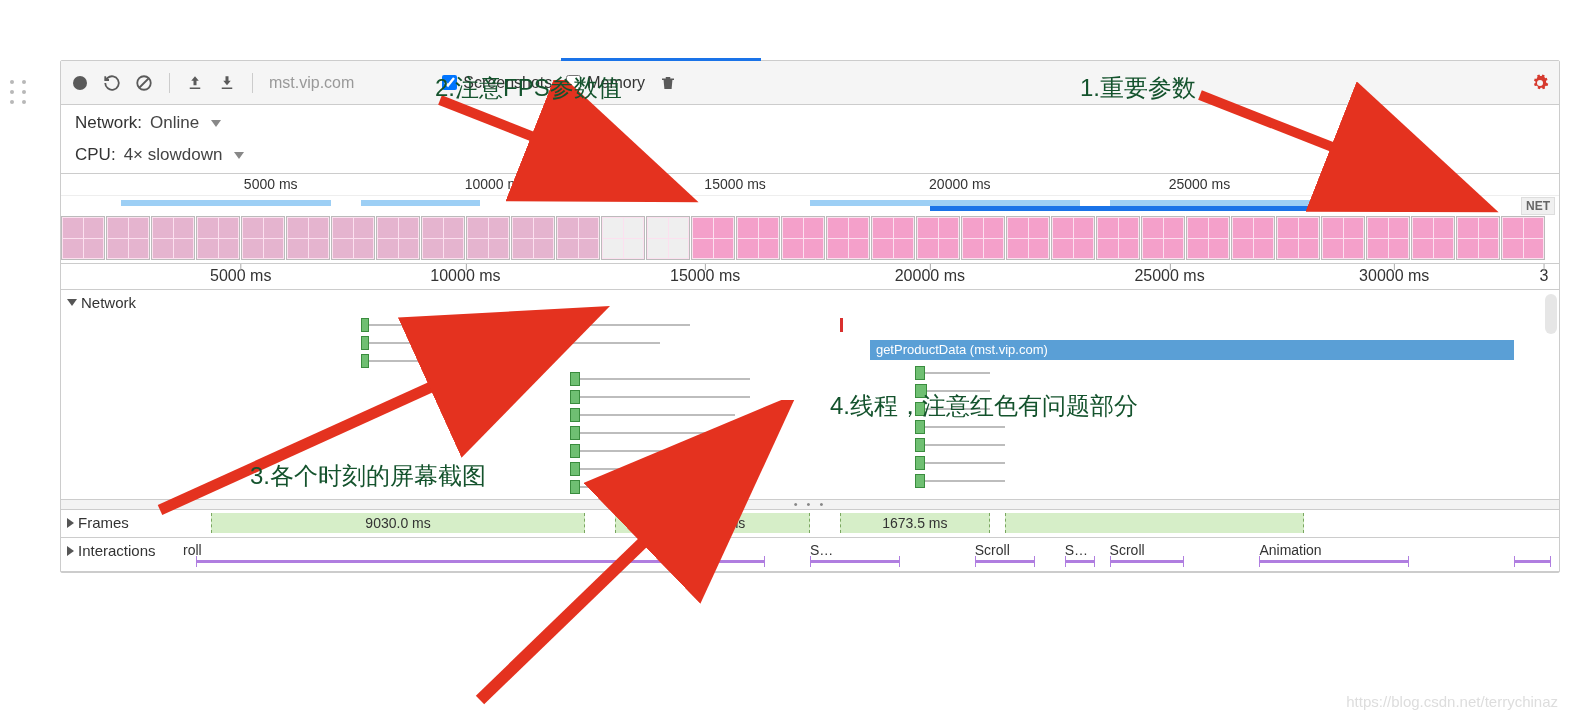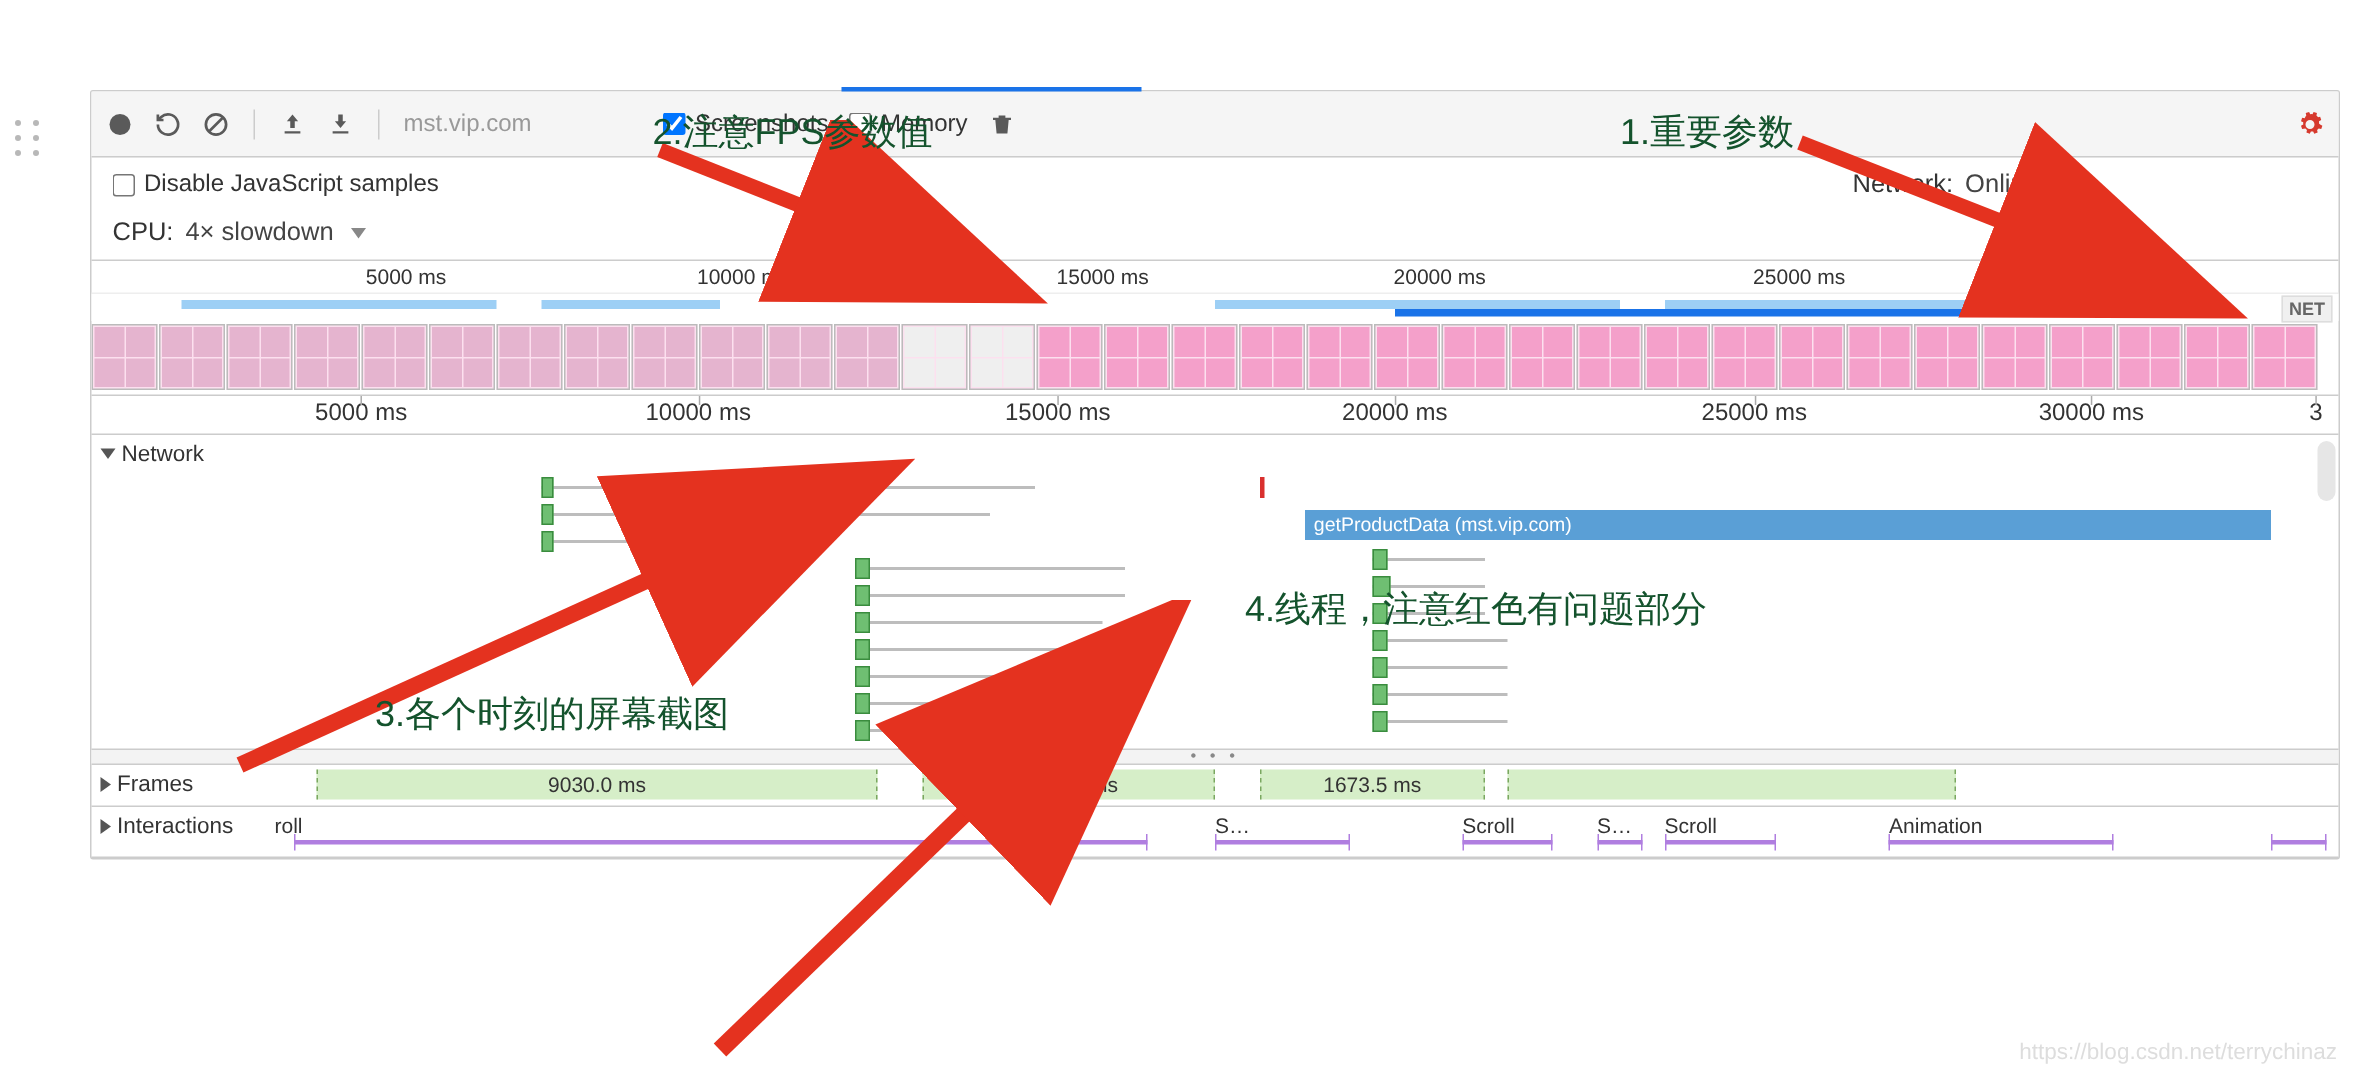--- a/index.html
+++ b/index.html
@@ -172,26 +172,20 @@
       <span class="ticon gear">
         <svg viewBox="0 0 24 24" fill="#d63a2e">
             <path d="M12 8a4 4 0 1 0 0 8 4 4 0 0 0 0-8zm9 4l2 1-1 3-2.3-.5a8 8 0 0 1-1.4 1.4l.5 2.3-3 1-1-2a8 8 0 0 1-2 0l-1 2-3-1 .5-2.3a8 8 0 0 1-1.4-1.4L5 16l-1-3 2-1a8 8 0 0 1 0-2l-2-1 1-3 2.3.5A8 8 0 0 1 8.7 4.1L8.2 1.8l3-1 1 2a8 8 0 0 1 2 0l1-2 3 1-.5 2.3a8 8 0 0 1 1.4 1.4L21 5l1 3-2 1a8 8 0 0 1 0 2z"></path>
           </svg>
       </span>
     </div>
   </div>
 
   <div class="settings">
     <div class="settings-row">
-      <div class="settings-left">
-        <label class="chk">
-          <input type="checkbox" style="">
-          <span>Disable JavaScript samples</span>
-        </label>
-      </div>
       <div class="settings-right">
         <span>Network:</span>
         <span class="val">Online</span>
         <span class="tri"></span>
       </div>
     </div>
     <div class="settings-row">
       <div class="settings-right">
         <span>CPU:</span>
         <span class="val">4× slowdown</span>

